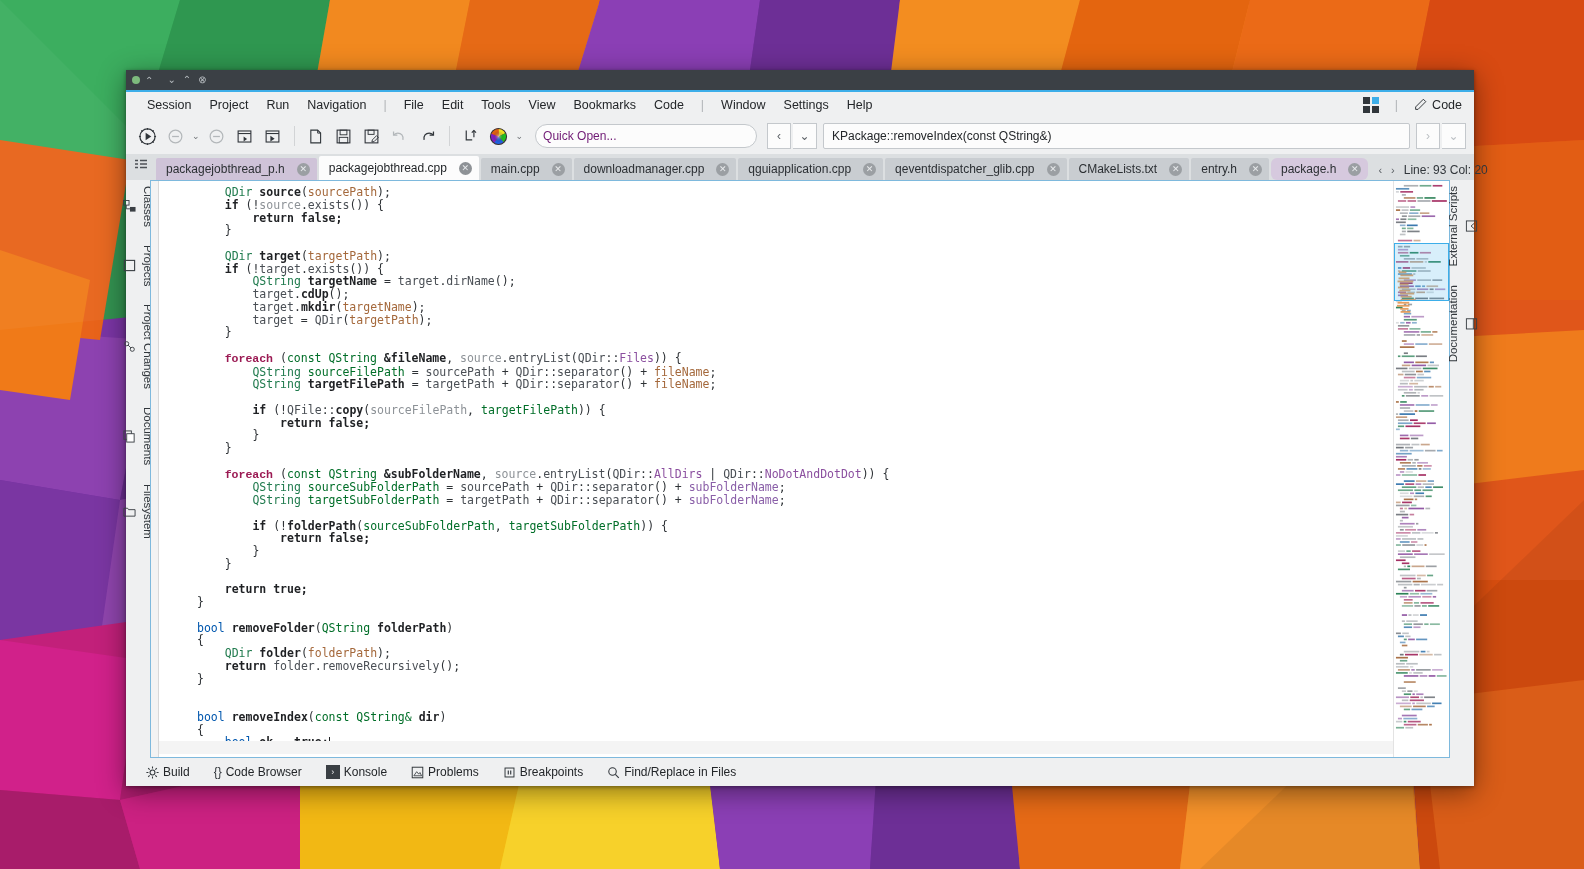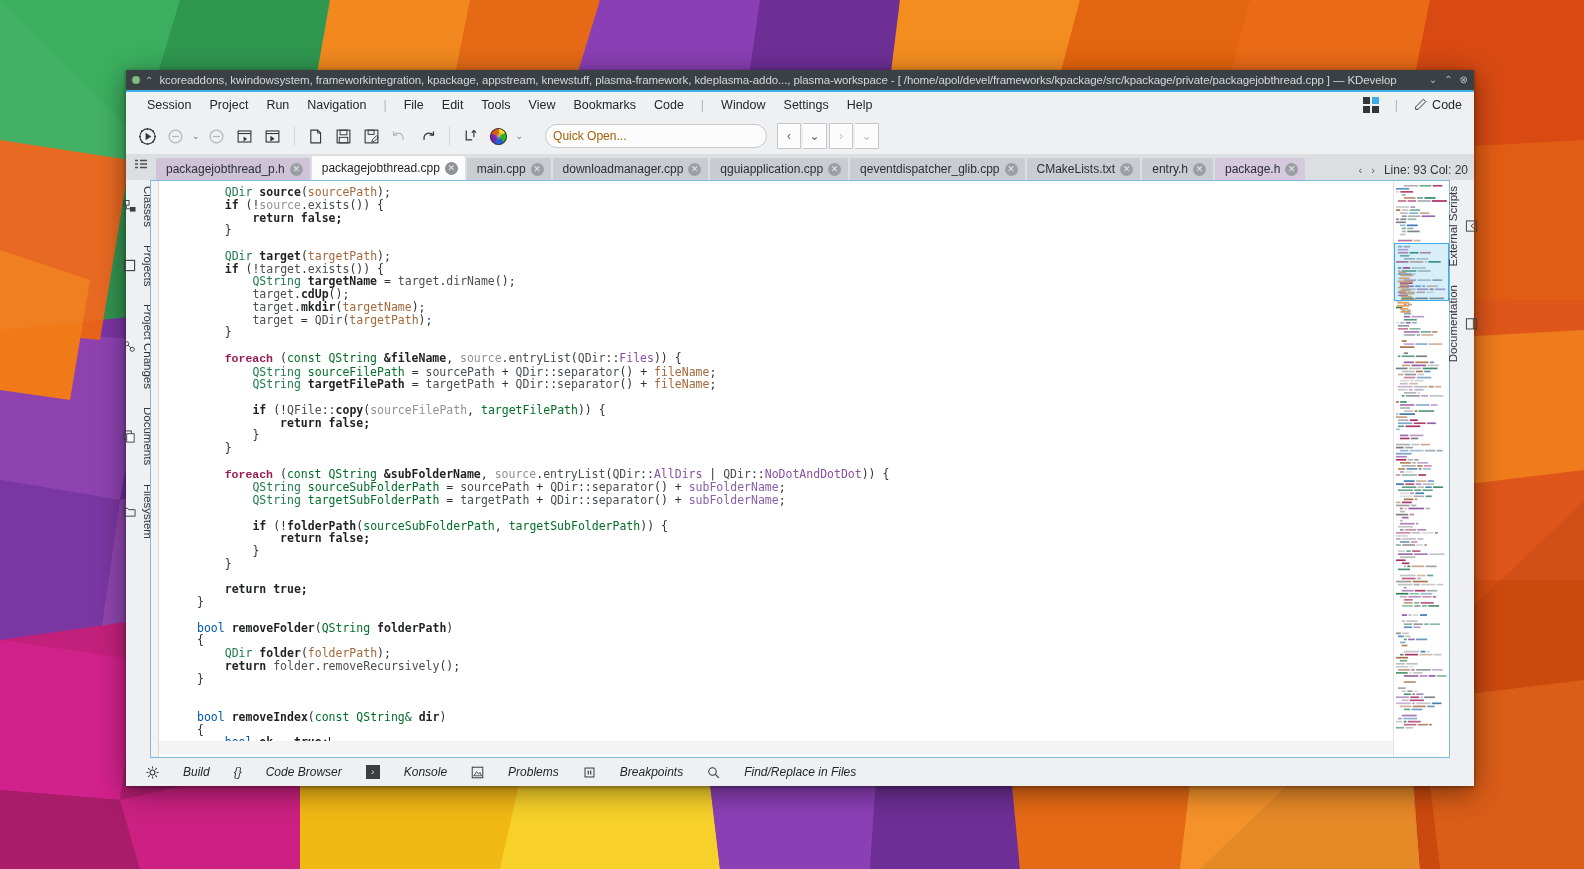--- a/index.html
+++ b/index.html
@@ -72,22 +72,22 @@
   .tb-ico {
     width: 26px; height: 26px; display: flex; align-items: center; justify-content: center;
     color: #31363b;
   }
   .tb-ico.dim { color: #b3b7ba; }
   .tb-vsep { width: 1px; height: 20px; background: #d2d4d6; margin: 0 6px; }
   .tb-caret { font-size: 9px; color: #6e7276; padding: 0 2px; }
   #quick-open {
     width: 222px; height: 24px;
     background: #fcfcfc; border: 1px solid #c4c8cc; border-radius: 12px;
-    font-size: 12px; color: #a16207; padding: 0 7px;
-    display: flex; align-items: center; margin-left: 18px;
+    font-size: 12px; color: #701a75; padding: 0 7px;
+    display: flex; align-items: center; margin-left: 8px;
   }
   .nav-btn {
     width: 24px; height: 26px; background: #fcfcfc; border: 1px solid #c4c8cc;
     display:flex; align-items:center; justify-content:center; color:#5c6166; font-size: 12px;
   }
   .nav-btn.arrow-dim { color: #bcc0c4; }
   .nav-btn.rj { border-left: none; }
   #ctx-browser {
     flex: 1 1 auto; height: 26px; min-width: 40px;
     background: #fcfcfc; border: 1px solid #c4c8cc; border-radius: 2px;
@@ -99,29 +99,29 @@
   #tabbar-row {
     height: 26px; background: #dcdfe1;
     display: flex; align-items: flex-end;
     padding-left: 30px; position: relative;
   }
   #tab-list-icon {
     position: absolute; left: 8px; top: 5px;
     color: #4d5257; font-size: 12px;
   }
   .tab {
-    height: 22px; display: flex; align-items: center; gap: 5px;
+    height: 22px; display: flex; align-items: center; gap: 12px;
     padding: 0 7px 0 10px; font-size: 12px; color: #2b2f33;
     background: #c9cdd1; margin-right: 2px; white-space: nowrap;
     border-top-left-radius: 2px; border-top-right-radius: 2px;
     position: relative;
   }
   .tab.active { background: #fcfcfc; color: #1d2023; height: 24px; }
   .tab.hdr { background: #cfc3d8; }
-  .tab.hdr.light { background: #d6c9de; }
+  .tab.hdr.light { background: #d6c9de; border-radius: 6px; }
   .tab-x {
     width: 13px; height: 13px; border-radius: 50%;
     background: #9b9fa3; color: #e8eaec; font-size: 9px;
     display: flex; align-items: center; justify-content: center; flex: none;
   }
   .tab.active .tab-x { background: #8e9296; }
   #tabbar-right {
     margin-left: auto; display: flex; align-items: center; gap: 9px;
     padding: 0 6px 3px 8px; font-size: 12px; color: #31363b;
   }
@@ -197,21 +197,21 @@
     top: 62px; height: 58px;
     background: rgba(61,174,233,0.20);
     border: 1px solid #3daee9;
   }
 
   
   #statusbar {
     height: 28px; background: #eff0f1; display: flex; align-items: center;
     gap: 4px; padding: 0 10px; font-size: 12px; color: #232629;
   }
-  .sb-item { display: flex; align-items: center; gap: 24px; padding: 2px 10px; white-space: nowrap; font-style: italic; }
+  .sb-item { display: flex; align-items: center; gap: 4px; padding: 2px 10px; white-space: nowrap; }
   .sb-ico { font-size: 12px; color: #31363b; display:flex; align-items:center; }
   #konsole-ico {
     background: #3a3f44; color: #eff0f1; width: 14px; height: 14px;
     display: flex; align-items: center; justify-content: center; font-size: 9px;
   }
 </style>
 </head>
 <body>
 
 <svg id="wallpaper" viewBox="0 0 1584 869" preserveAspectRatio="none">
@@ -286,21 +286,20 @@
   <polygon points="1010,280 1230,280 1380,300 1200,420" fill="#f08a2d" opacity="0.45"></polygon>
   <polygon points="0,0 300,300 0,330" fill="#ffffff" opacity="0.04"></polygon>
   <polygon points="1584,869 1200,869 1584,500" fill="#000000" opacity="0.06"></polygon>
 </svg>
 
 <div id="kdevelop-window">
 
   <div id="titlebar">
     <span class="tb-dot"></span>
     <span class="tb-pin">⌃</span>
-    <span id="window-title">kcoreaddons, kwindowsystem, frameworkintegration, kpackage, appstream, knewstuff, plasma-framework, kdeplasma-addo..., plasma-workspace - [ /home/apol/devel/frameworks/kpackage/src/kpackage/private/packagejobthread.cpp ] — KDevelop</span>
     <span class="tb-btns">
       <span class="tb-btn">⌄</span>
       <span class="tb-btn">⌃</span>
       <span class="tb-btn">⊗</span>
     </span>
   </div>
 
   <div id="menubar">
     <span class="menu-item">Session</span>
     <span class="menu-item">Project</span>
@@ -427,20 +426,21 @@
         <path d="M10 10 L2.3 6.8 A8.5 8.5 0 0 1 10 1.5 Z" fill="#e06010"></path>
         <circle cx="10" cy="10" r="6" fill="url(#cw)" opacity="0.5"></circle>
         <circle cx="10" cy="10" r="8.5" fill="none" stroke="#31363b" stroke-width="1.1"></circle>
       </svg>
     </span>
     <span class="tb-caret">⌄</span>
     <span id="quick-open">Quick Open...</span>
     <span style="width:6px"></span>
     <span class="nav-btn">‹</span>
     <span class="nav-btn rj">⌄</span>
+    <span id="ctx-browser">KPackage::removeIndex(const QString&amp;)</span>
     <span class="nav-btn arrow-dim">›</span>
     <span class="nav-btn rj arrow-dim">⌄</span>
   </div>
 
   <div id="tabbar-row">
     <span id="tab-list-icon">
       <svg width="14" height="12" viewBox="0 0 14 12">
         <path d="M1 1.5h3M1 5h3M1 8.5h3" stroke="#4d5257" stroke-width="1.3"></path>
         <path d="M6 1.5h7M6 5h7M6 8.5h7" stroke="#4d5257" stroke-width="1.3"></path>
       </svg>

